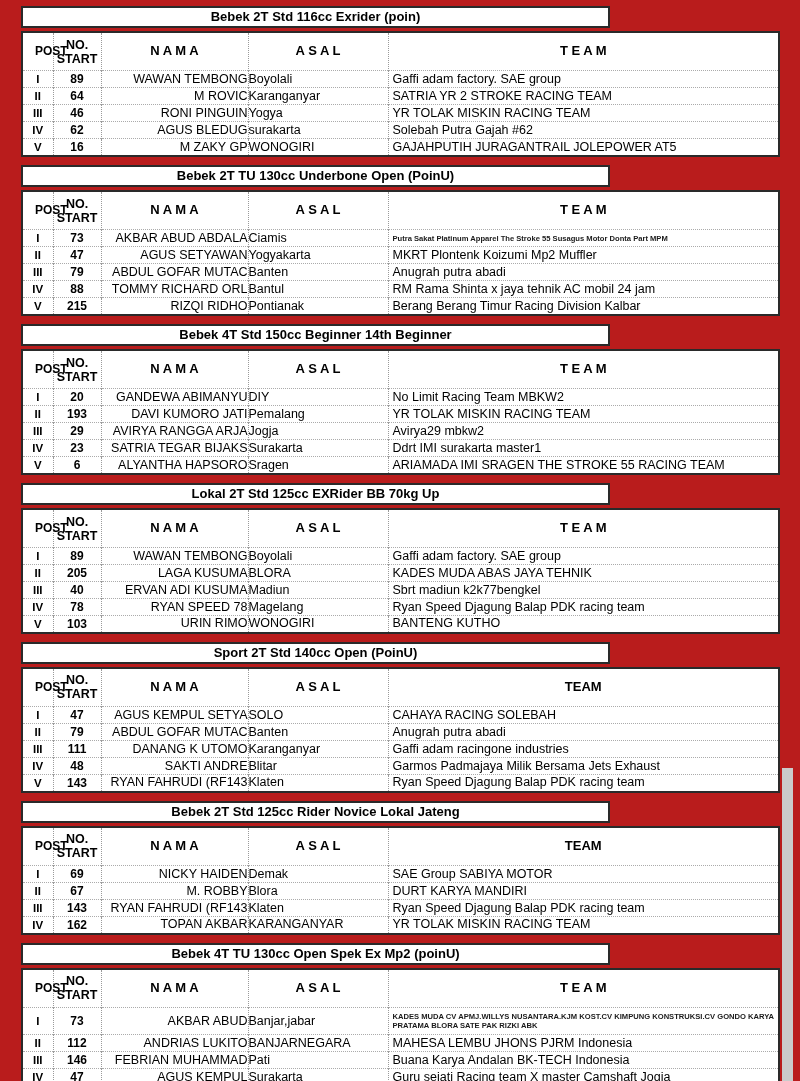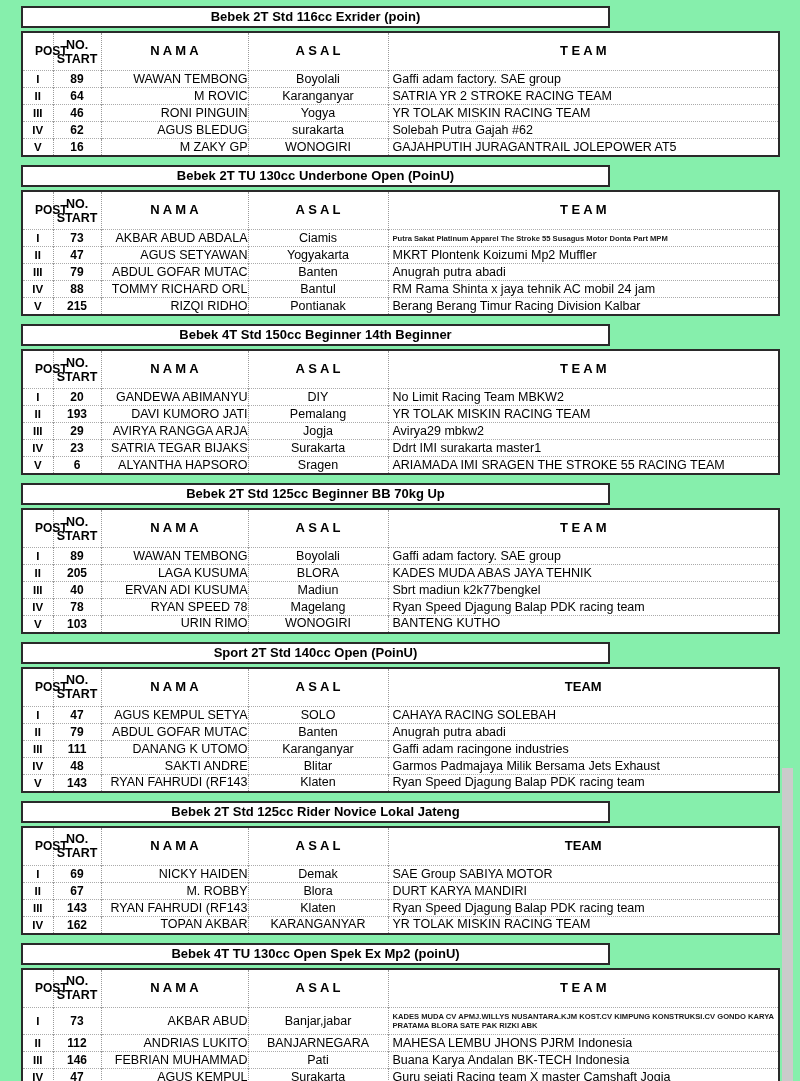--- a/index.html
+++ b/index.html
@@ -4,21 +4,21 @@
 <style>
   * { margin: 0; padding: 0; box-sizing: border-box; }
   html, body { background: #ffffff; }
   body {
     width: 800px; height: 1081px;
     font-family: "Liberation Sans", sans-serif;
     color: #000;
     position: relative;
     overflow: hidden;
   }
-  .page { position: absolute; left: 0; top: 0; width: 800px; height: 1081px; background: #86efac; }
+  .page { position: absolute; left: 0; top: 0; width: 800px; height: 1081px; background: #b91c1c; }
   .content { position: absolute; left: 21px; top: 6px; width: 757px; }
 
   .race-section { margin-bottom: 8px; }
 
   .title-box {
     width: 589px;
     border: 2px solid #2a2a2a;
     background: #fff;
     text-align: center;
     font-size: 13px;
@@ -63,21 +63,21 @@
   }
   th.c-pos { font-size: 12px; letter-spacing: 0; padding: 12px; }
   th.c-no  { font-size: 12.5px; }
 
   tbody tr { height: 17px; }
   tbody tr.tall-row { height: 27px; }
   td { font-size: 12.5px; line-height: 1.05; }
   td.c-pos  { text-align: center; font-weight: bold; font-size: 11.5px; }
   td.c-no   { text-align: center; font-weight: bold; font-size: 12px; }
   td.c-nama { text-align: right; padding: 0 0 0 3px; white-space: nowrap; overflow: hidden; }
-  td.c-asal { text-align: center; white-space: nowrap; overflow: hidden; }
+  td.c-asal { text-align: left; white-space: nowrap; overflow: hidden; }
   td.c-team { text-align: left; padding: 0 2px 0 4px; white-space: nowrap; overflow: hidden; }
   td.c-team.small {
     font-size: 7.6px;
     line-height: 9.5px;
     white-space: normal;
     overflow: hidden;
     font-weight: bold;
     color: #1a1a1a;
   }
 
@@ -273,21 +273,21 @@
               <td class="c-nama">ALYANTHA HAPSORO</td>
               <td class="c-asal">Sragen</td>
               <td class="c-team">ARIAMADA IMI SRAGEN THE STROKE 55 RACING TEAM</td>
             </tr>
           </tbody>
     </table>
   </section>
 
   <section class="race-section">
     <div class="title-box">
-      <span>Bebek 2T Std 125cc Beginner BB 70kg Up</span>
+      <span>Lokal 2T Std 125cc EXRider BB 70kg Up</span>
     </div>
     <table class="race-table">
       <colgroup>
         <col class="w-pos">
             <col class="w-no">
             <col class="w-nama">
             <col class="w-asal">
             <col class="w-team">
       </colgroup>
       <thead>

